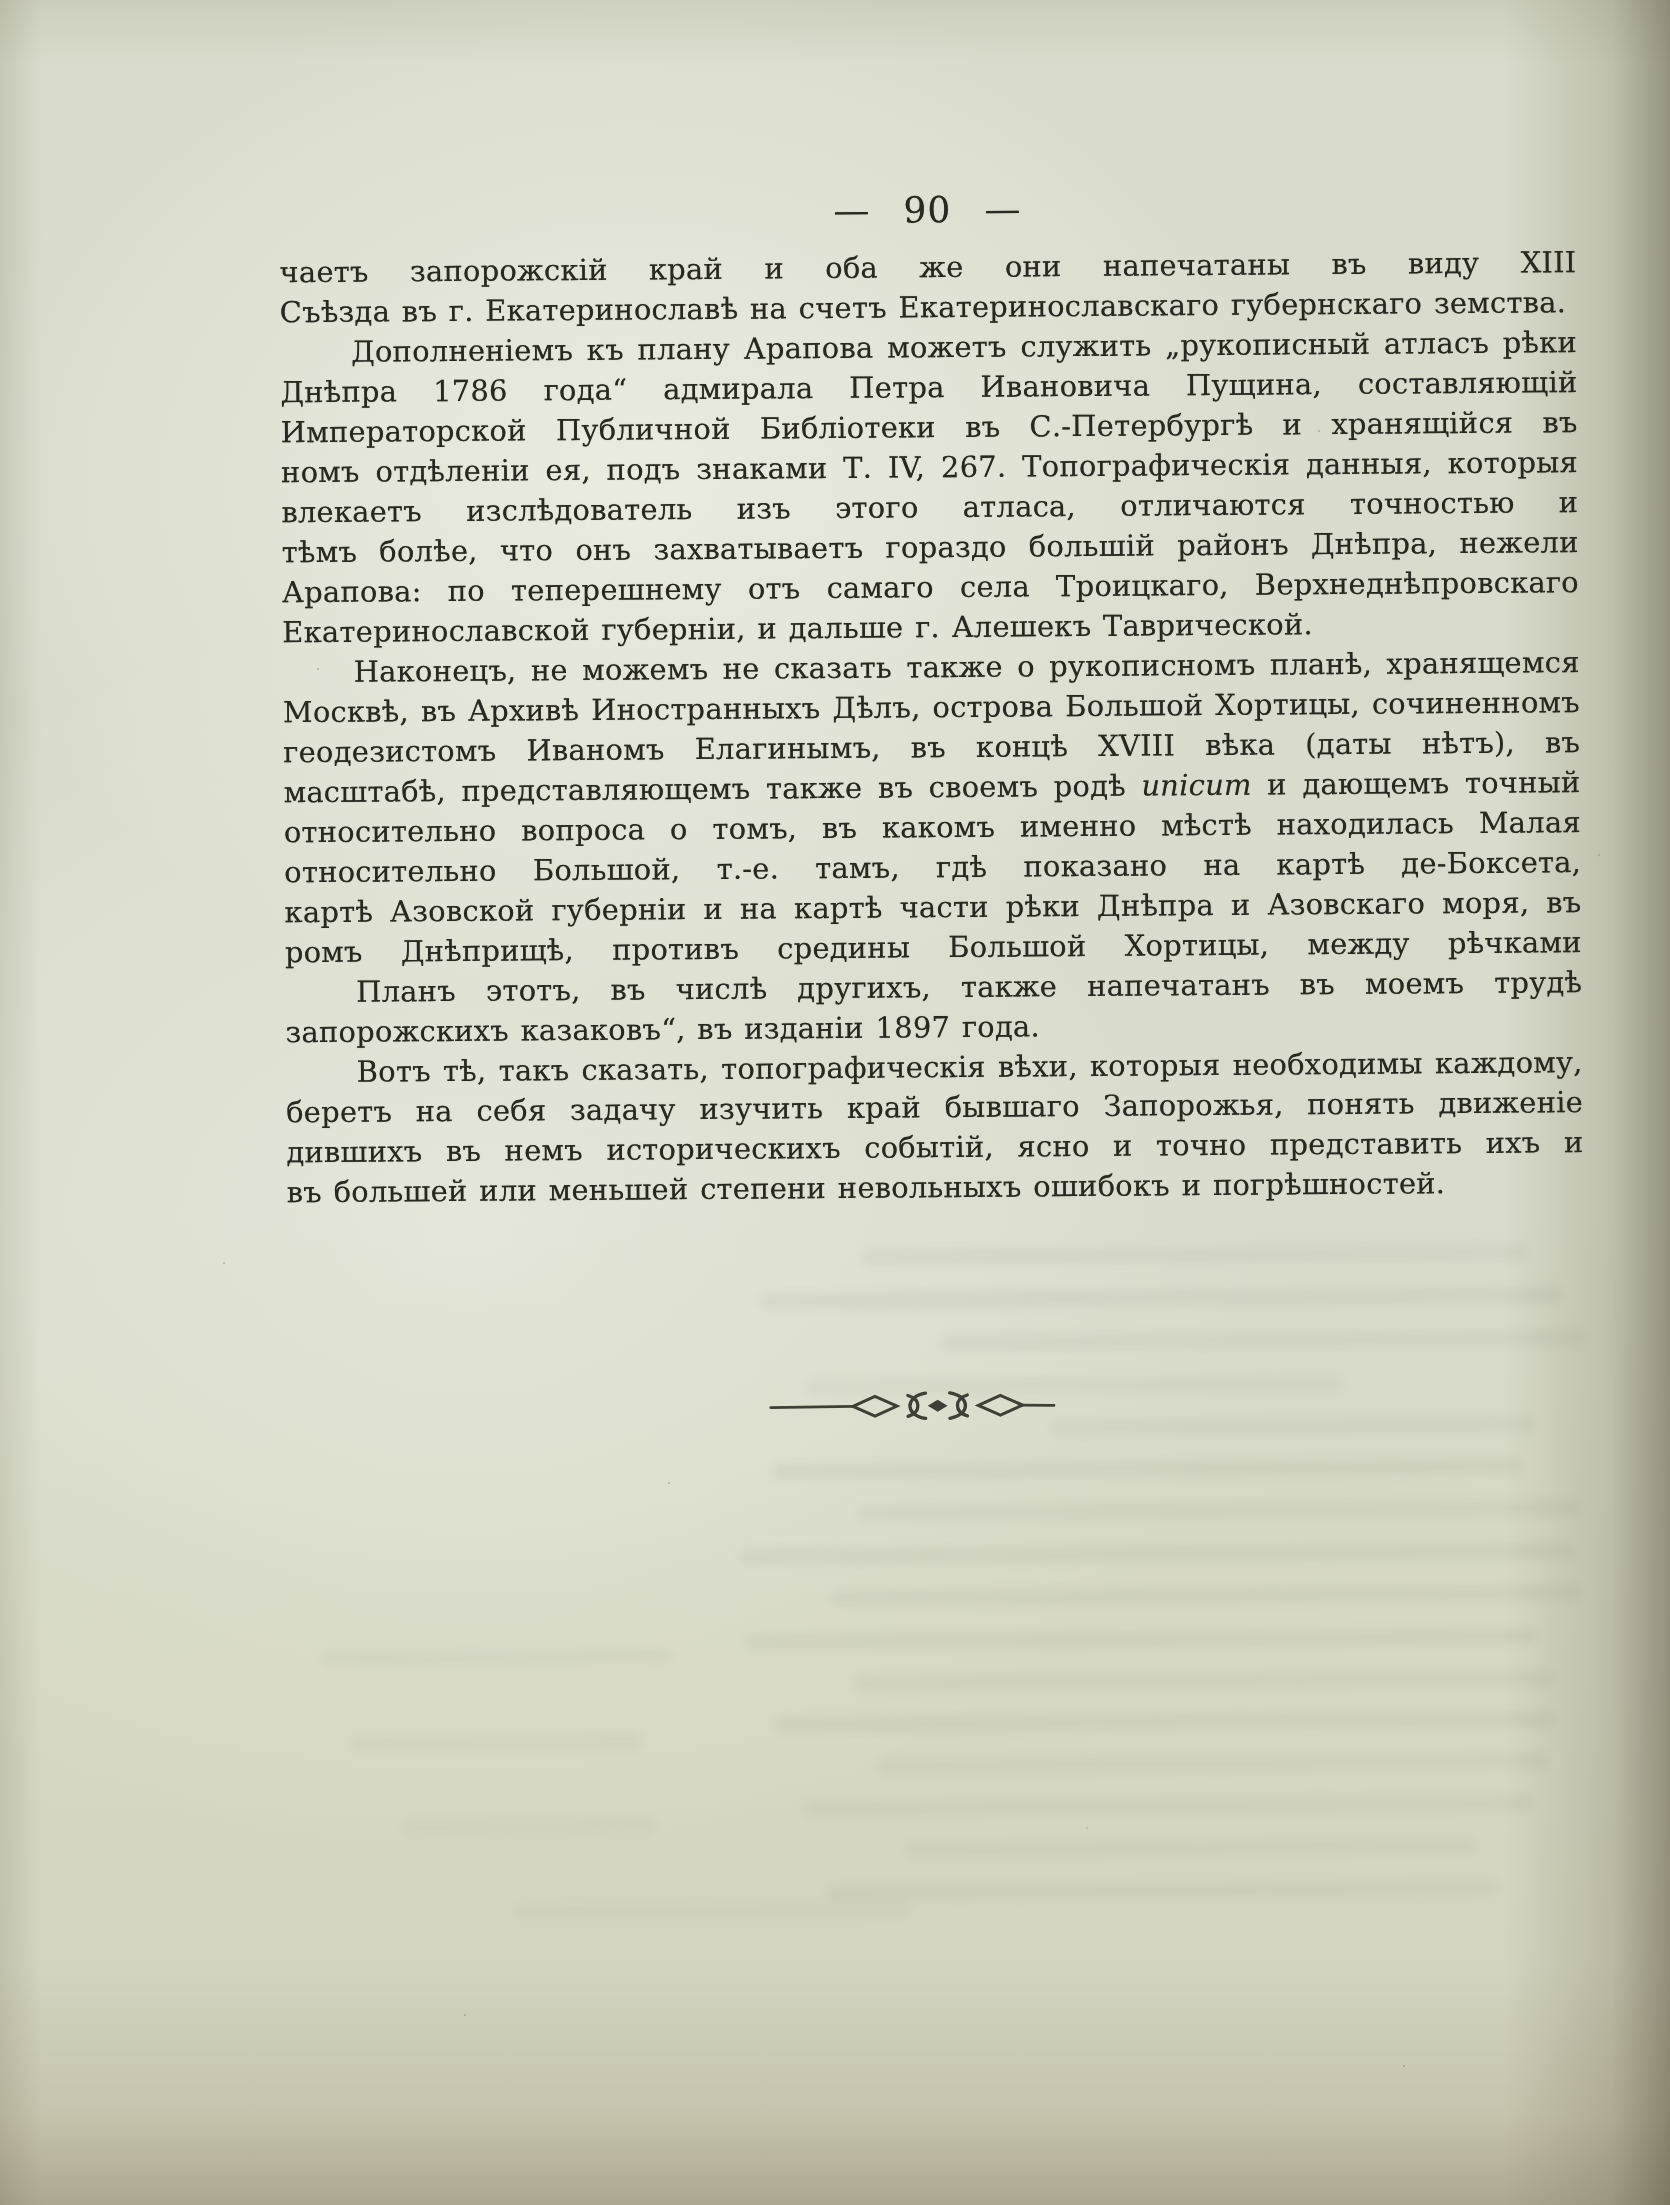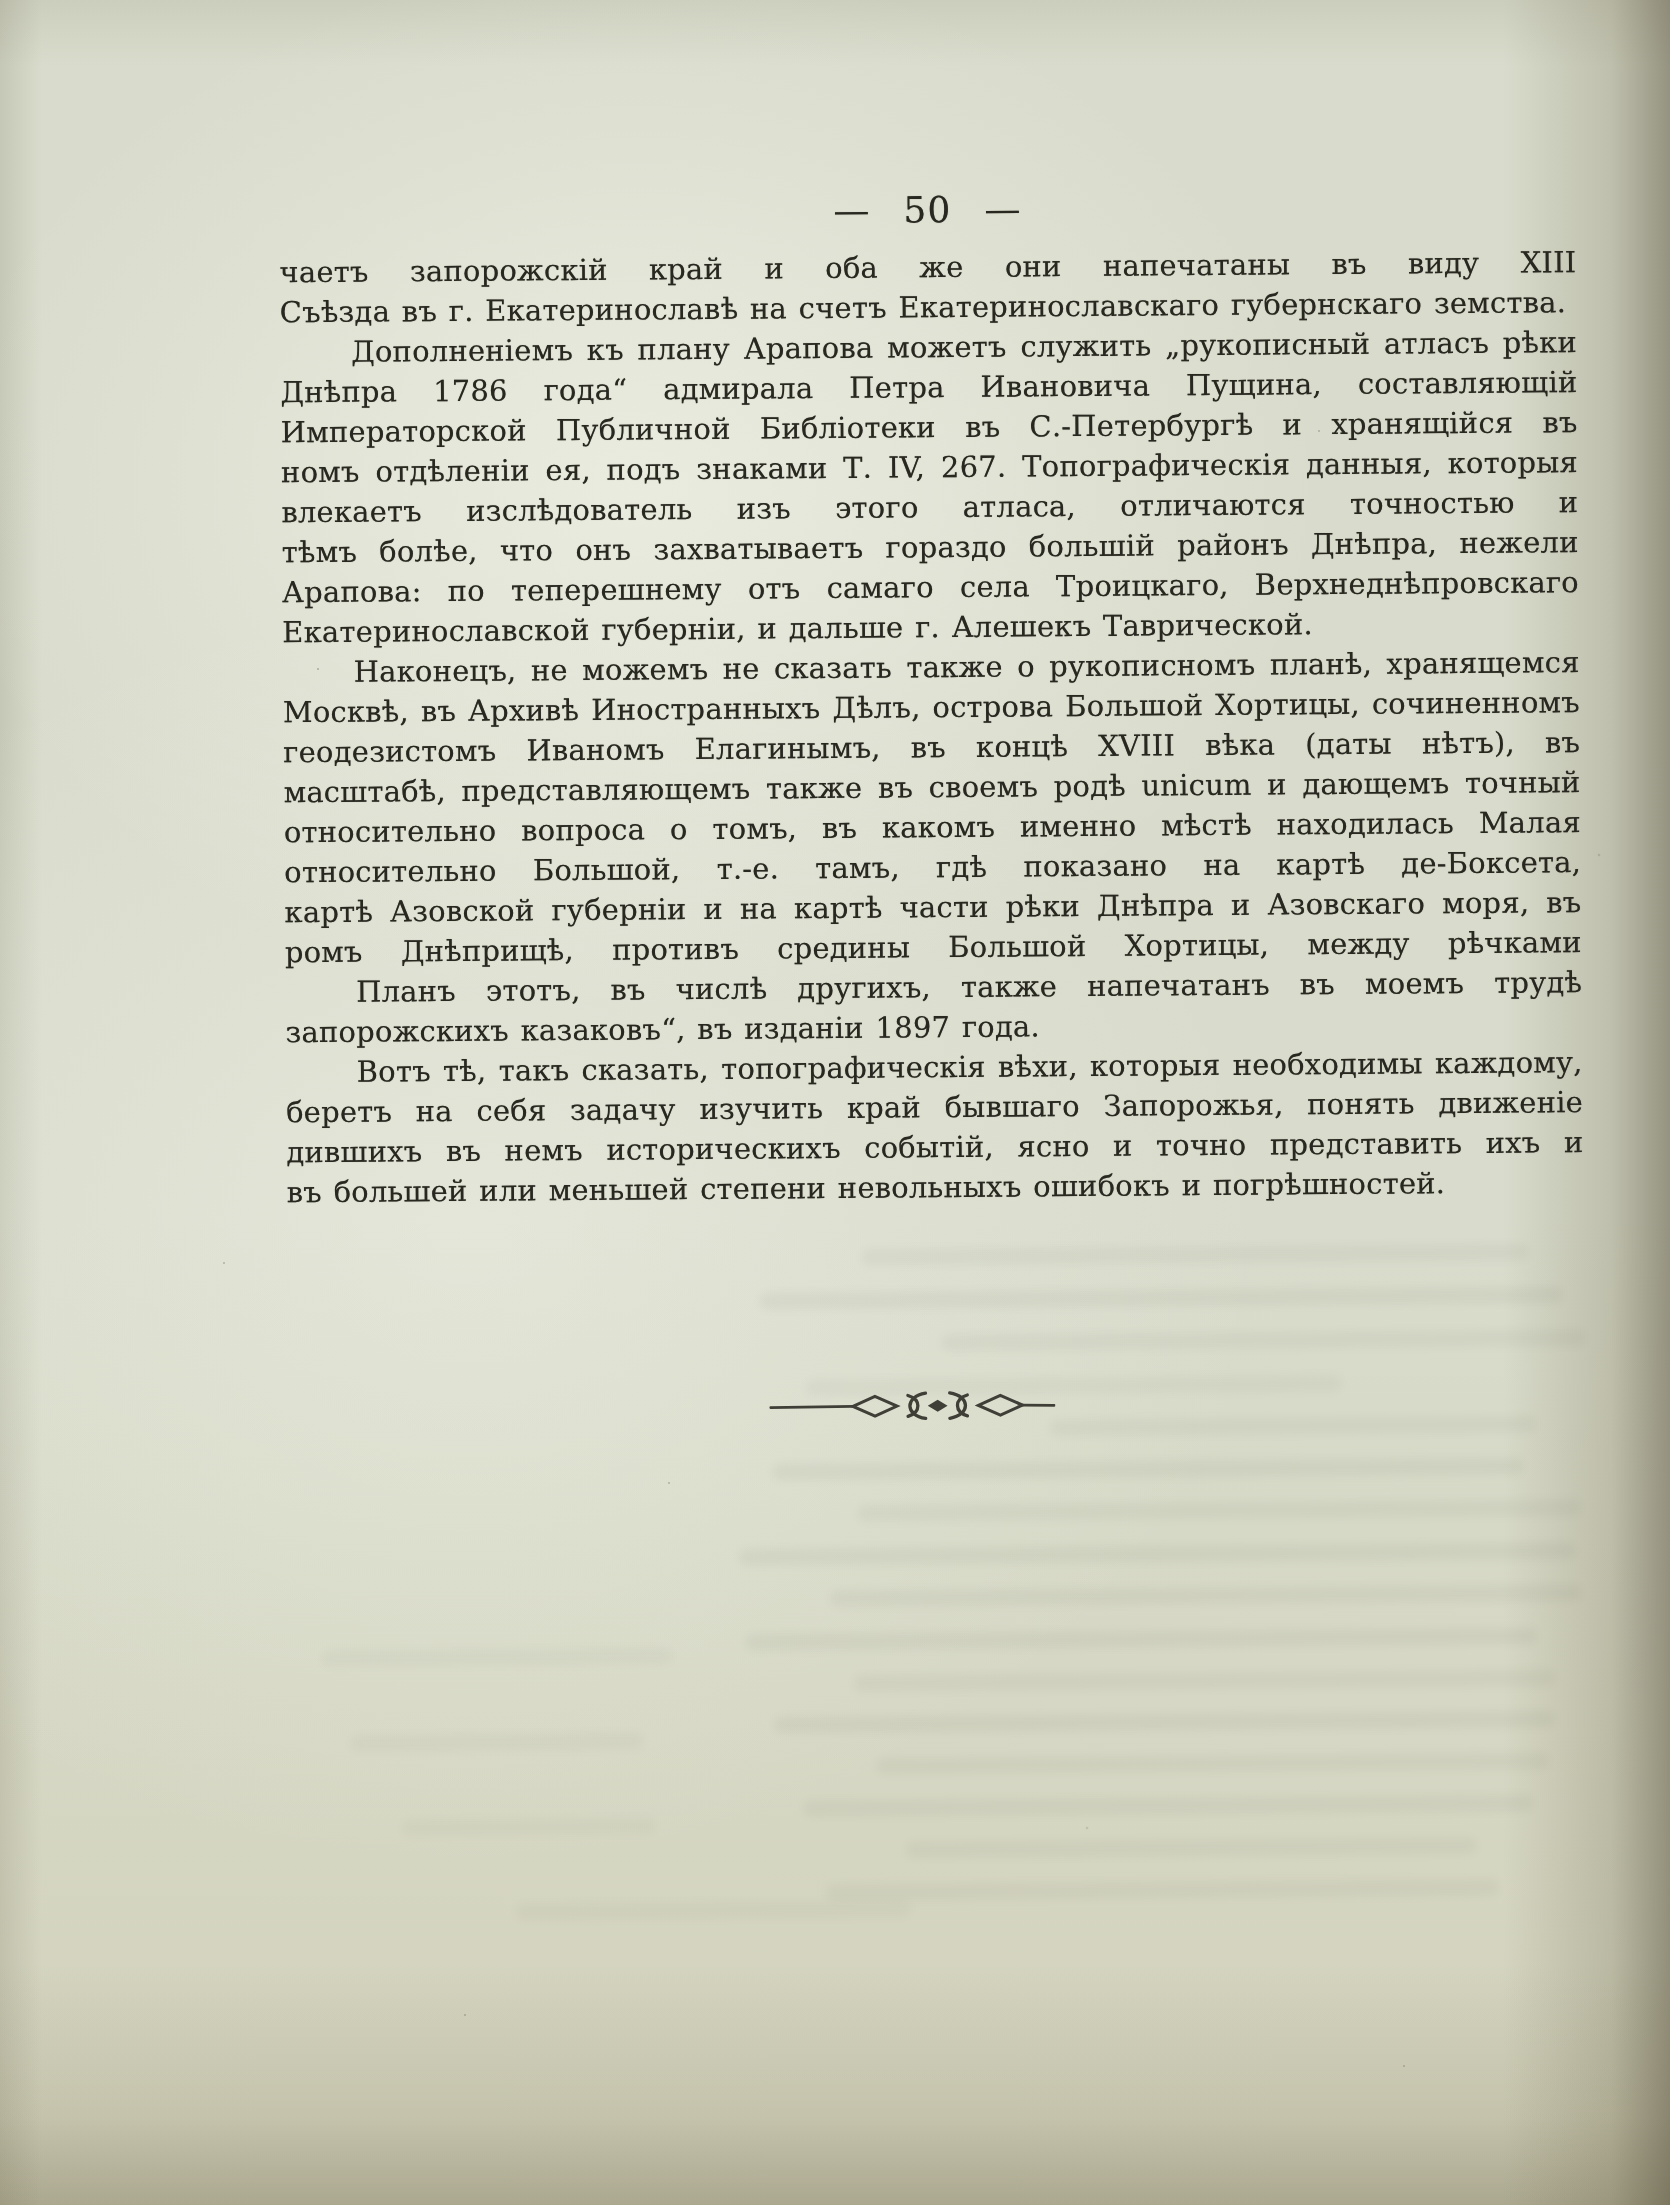--- a/index.html
+++ b/index.html
@@ -62,21 +62,21 @@
   .line {
     height: 40px;
     line-height: 40px;
     text-align: justify;
     text-align-last: justify;
     overflow: hidden;
     white-space: normal;
   }
   .line.indent { text-indent: 71px; }
   .line.last { text-align-last: left; }
-  .line .em { }
+  .line .em { font-style: italic; }
   .ornament {
     position: absolute;
     left: 767px; top: 1389px;
     width: 286px; height: 35px;
   }
   .ornament svg { display: block; width: 100%; height: 100%; opacity: 0.88; }
   .ornament .ln, .ornament .cv, .ornament .dm {
     fill: none; stroke: #2a2923; stroke-linecap: round;
   }
   .ornament .ln { stroke-width: 5; }
@@ -93,21 +93,21 @@
   }
 </style>
 </head>
 <body>
 
 <div class="paper">
   <div class="content">
 
     <div class="pagenum">
       <span>—</span>
-      <span>50</span>
+      <span>90</span>
       <span>—</span>
     </div>
 
     <div class="text-block">
         <div class="line"><span>чаетъ запорожскій край и оба же они напечатаны въ виду XIII Археологическаго</span></div>
         <div class="line last"><span>Съѣзда въ г. Екатеринославѣ на счетъ Екатеринославскаго губернскаго земства.</span></div>
         <div class="line indent"><span>Дополненіемъ къ плану Арапова можетъ служить „рукописный атласъ рѣки</span></div>
         <div class="line"><span>Днѣпра 1786 года“ адмирала Петра Ивановича Пущина, составляющій собственность</span></div>
         <div class="line"><span>Императорской Публичной Библіотеки въ С.-Петербургѣ и хранящійся въ рукопис-</span></div>
         <div class="line"><span>номъ отдѣленіи ея, подъ знаками Т. IV, 267. Топографическія данныя, которыя из-</span></div>

